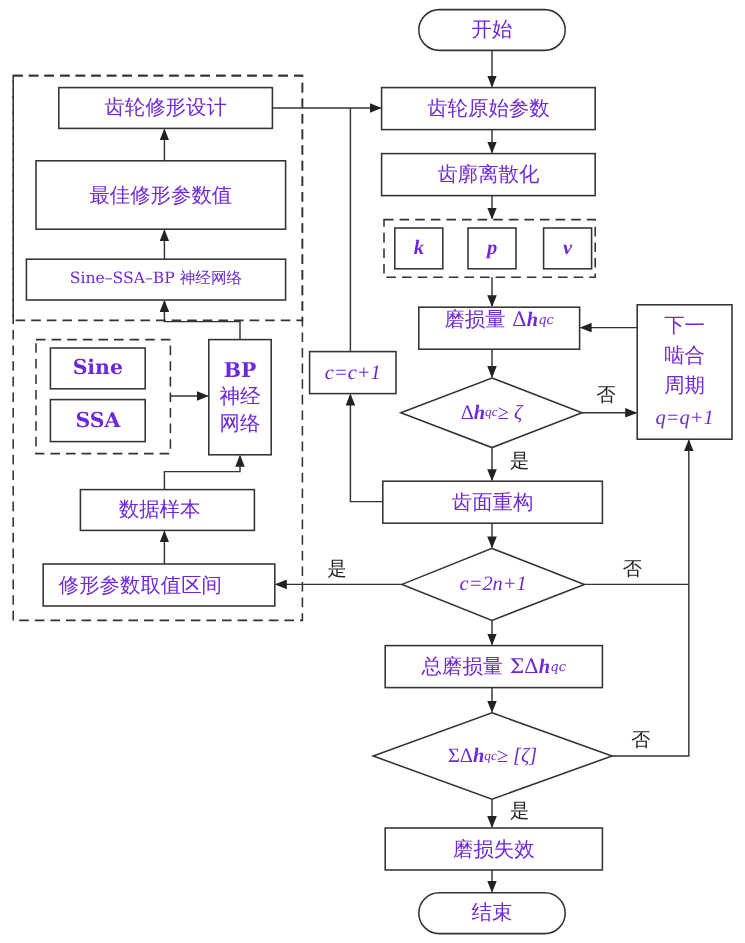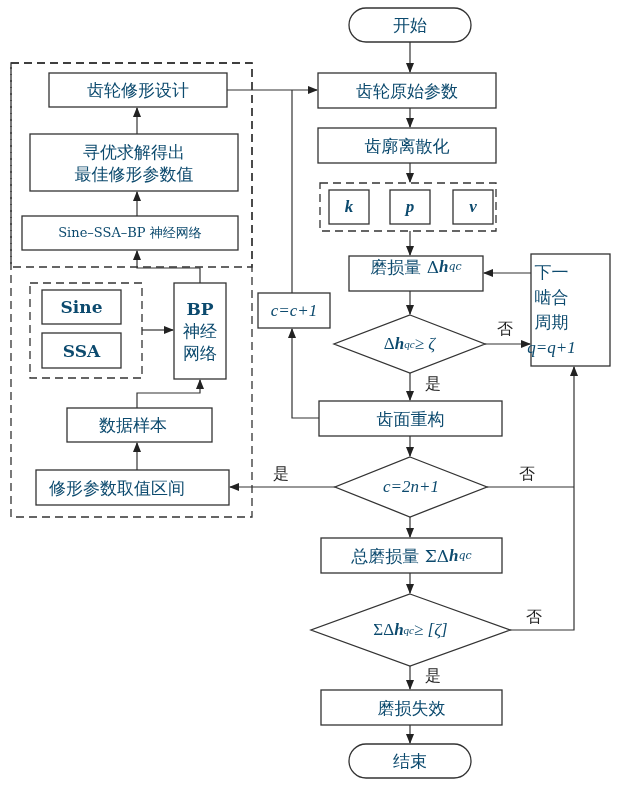--- a/index.html
+++ b/index.html
@@ -4,21 +4,21 @@
 <style>
   html, body { margin:0; padding:0; background:#ffffff; }
   body { width:621px; height:786px; position:relative; overflow:hidden;
          font-family:"DejaVu Serif", "Liberation Serif", serif; color:#222; }
   svg { position:absolute; left:0; top:0; }
   .box { fill:#fff; stroke:#333; stroke-width:1.3; }
   .dash { fill:none; stroke:#333; stroke-width:1.3; stroke-dasharray:8,5; }
   .ln { fill:none; stroke:#333; stroke-width:1.2; }
   .ah { fill:#222; }
   .node { position:absolute; display:flex; align-items:center; justify-content:center;
-          text-align:center; font-size:17px; line-height:22px; color:#0c4a6e; }
+          text-align:center; font-size:17px; line-height:22px; color:#6d28d9; }
   .lbl { position:absolute; font-size:16px; color:#222; }
   .math { font-family:"Liberation Serif", "DejaVu Serif", serif; }
   i, .it { font-style:italic; }
   b.m { font-weight:bold; font-style:italic; }
   sup { font-size:11px; font-style:italic; vertical-align:7px; line-height:0; }
 </style>
 </head>
 <body>
 
 <svg width="621" height="786">
@@ -93,21 +93,20 @@
 
   <path class="ln" d="M510,630 L574,630 L574,367" marker-end="url(#arr)"></path>
 
   <path class="ln" d="M335,487 L230,487" marker-end="url(#arr)"></path>
 </svg>
 
 <div class="node" style="left:49px;top:73px;width:178px;height:34px;">
   <span>齿轮修形设计</span>
 </div>
 <div class="node" style="left:30px;top:134px;width:208px;height:57px;flex-direction:column;">
-  <span>寻优求解得出</span>
   <span>最佳修形参数值</span>
 </div>
 <div class="node" style="left:22px;top:216px;width:216px;height:34px;font-size:13px;">
   <span>Sine–SSA–BP 神经网络</span>
 </div>
 <div class="node" style="left:42px;top:290px;width:79px;height:34px;">
   <span style="font-weight:bold;">Sine</span>
 </div>
 <div class="node" style="left:42px;top:333px;width:79px;height:35px;">
   <span style="font-weight:bold;">SSA</span>
@@ -173,21 +172,21 @@
     <sup>qc</sup>
     <span class="it"> ≥ [ζ]</span>
 </div>
 <div class="node" style="left:321px;top:690px;width:181px;height:35px;">
   <span>磨损失效</span>
 </div>
 <div class="node" style="left:349px;top:744px;width:122px;height:34px;">
   <span>结束</span>
 </div>
 
-<div class="node" style="left:512px;top:254px;width:79px;height:112px;flex-direction:column;line-height:25px;">
+<div class="node" style="left:531px;top:254px;width:79px;height:112px;flex-direction:column;line-height:25px;">
   <span>下一</span>
   <span>啮合</span>
   <span>周期</span>
   <span class="math it">q=q+1</span>
 </div>
 
 <span class="lbl" style="left:425px;top:374px;">是</span>
 <span class="lbl" style="left:497px;top:319px;">否</span>
 <span class="lbl" style="left:273px;top:464px;">是</span>
 <span class="lbl" style="left:519px;top:464px;">否</span>

